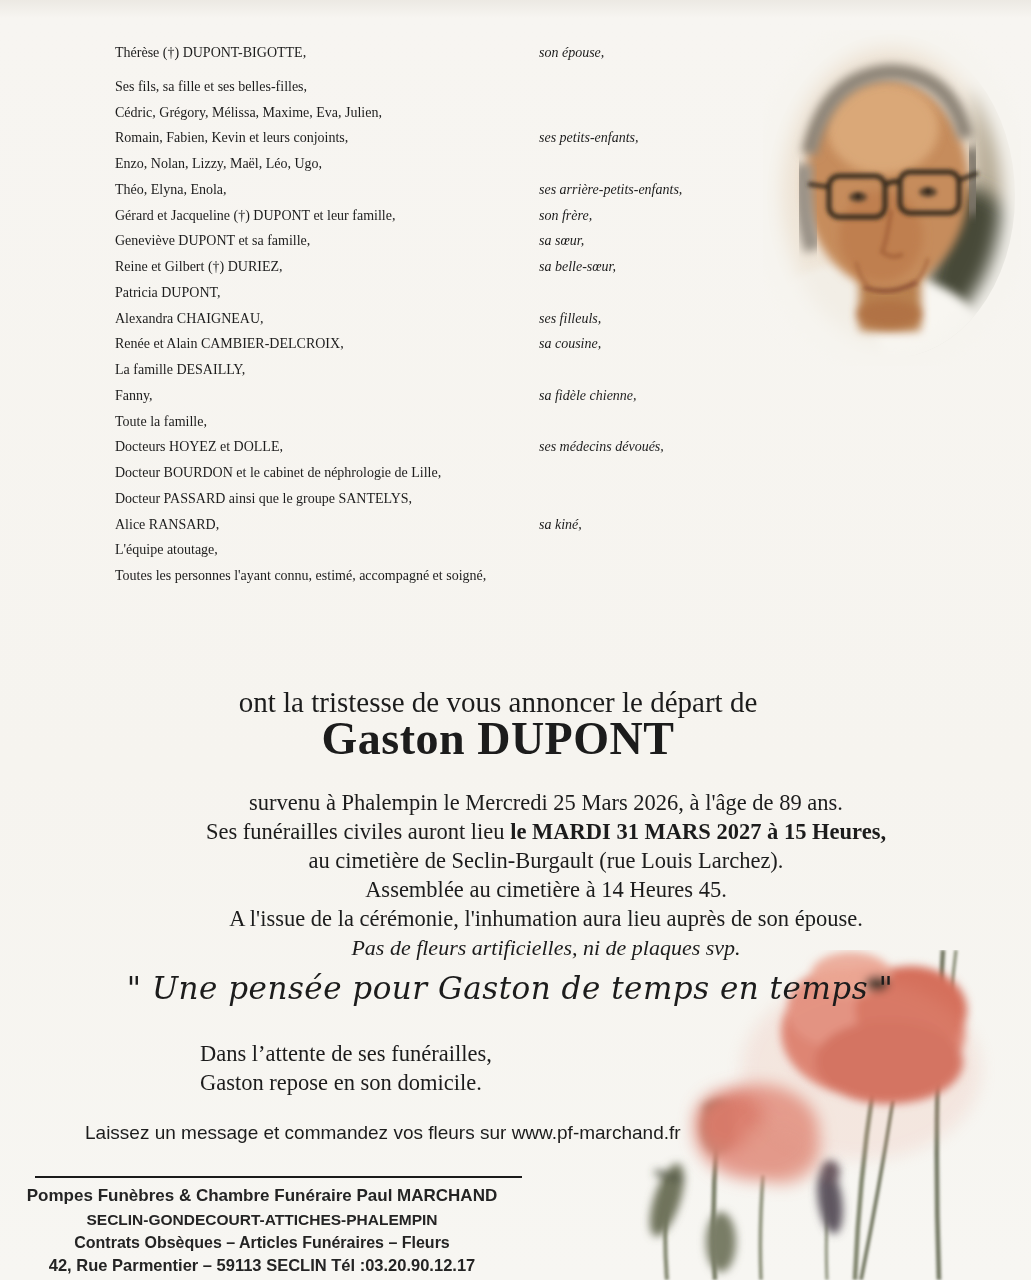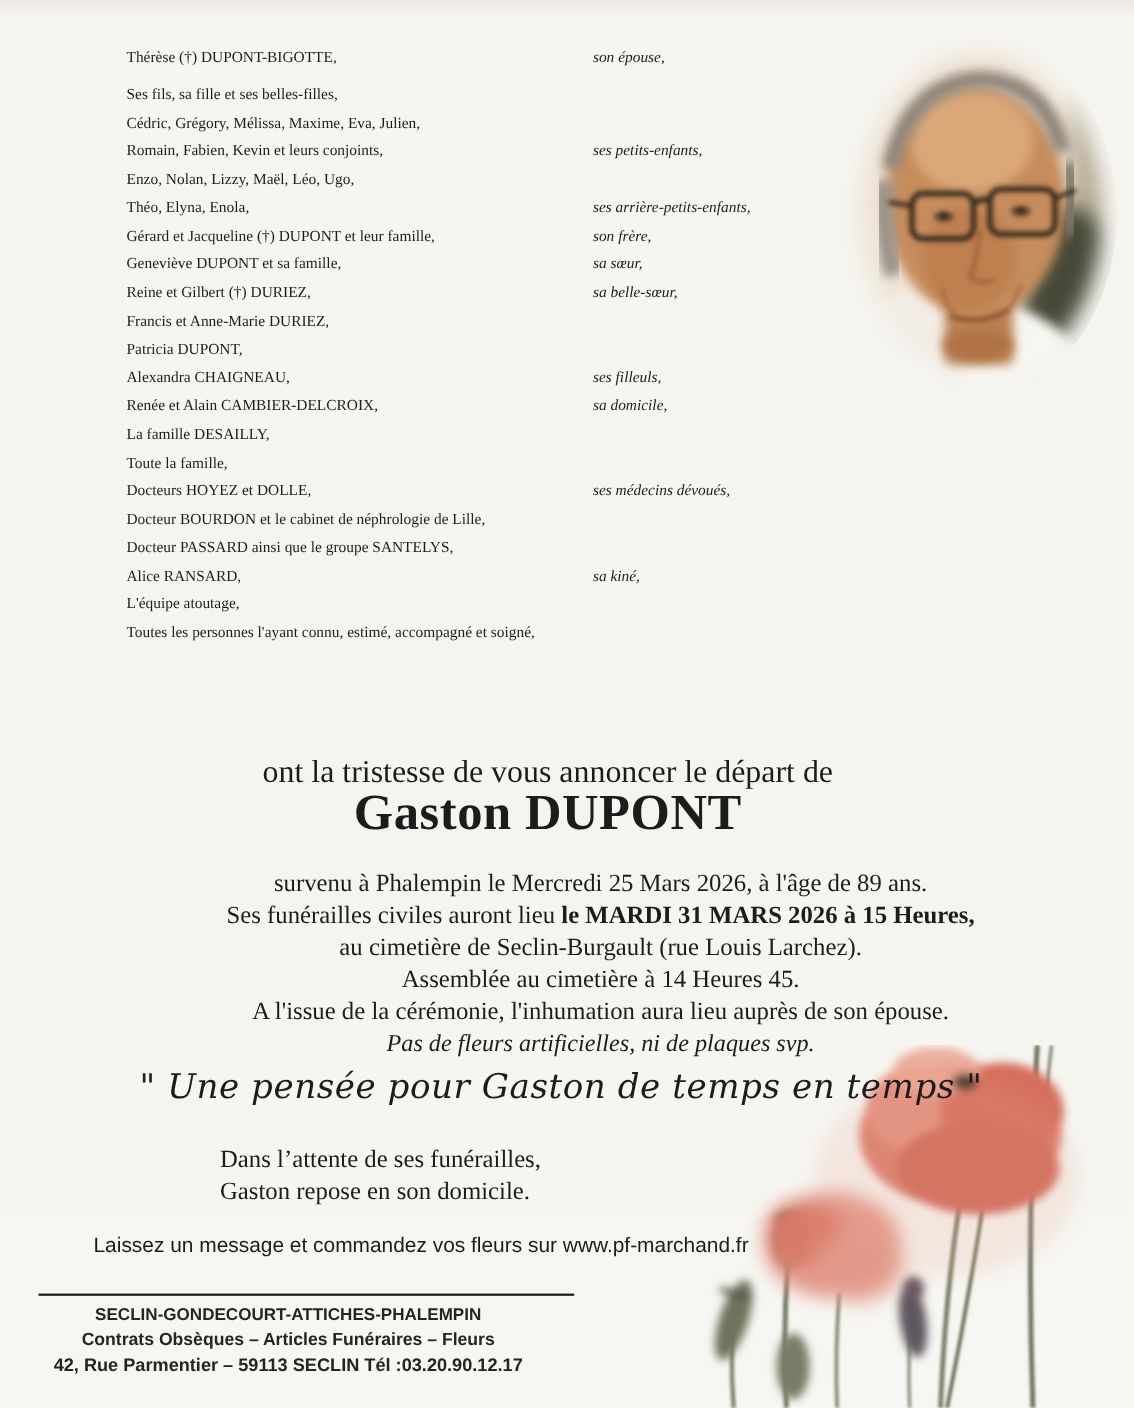--- a/index.html
+++ b/index.html
@@ -187,38 +187,38 @@
       </div>
     <div class="frow">
         <span class="nm">Geneviève DUPONT et sa famille,</span>
         <span class="rel">sa sœur,</span>
       </div>
     <div class="frow">
         <span class="nm">Reine et Gilbert (†) DURIEZ,</span>
         <span class="rel">sa belle-sœur,</span>
       </div>
     <div class="frow">
-        <span class="nm">Francis et Anne-Marie DURIEZ,</span>
-        <span class="rel"></span>
-      </div>
-    <div class="frow">
         <span class="nm">Patricia DUPONT,</span>
         <span class="rel"></span>
       </div>
     <div class="frow">
         <span class="nm">Alexandra CHAIGNEAU,</span>
         <span class="rel">ses filleuls,</span>
       </div>
     <div class="frow">
         <span class="nm">Renée et Alain CAMBIER-DELCROIX,</span>
-        <span class="rel">sa domicile,</span>
+        <span class="rel">sa cousine,</span>
       </div>
     <div class="frow">
         <span class="nm">La famille DESAILLY,</span>
         <span class="rel"></span>
+      </div>
+    <div class="frow">
+        <span class="nm">Fanny,</span>
+        <span class="rel">sa fidèle chienne,</span>
       </div>
     <div class="frow">
         <span class="nm">Toute la famille,</span>
         <span class="rel"></span>
       </div>
     <div class="frow">
         <span class="nm">Docteurs HOYEZ et DOLLE,</span>
         <span class="rel">ses médecins dévoués,</span>
       </div>
     <div class="frow">
@@ -241,36 +241,37 @@
         <span class="nm">Toutes les personnes l'ayant connu, estimé, accompagné et soigné,</span>
         <span class="rel"></span>
       </div>
   </div>
 
   <div class="center-block intro">ont la tristesse de vous annoncer le départ de</div>
   <div class="center-block deceased">Gaston DUPONT</div>
 
   <div class="center-block details">
     <div>survenu à Phalempin le Mercredi 25 Mars 2026, à l'âge de 89 ans.</div>
-    <div><span>Ses funérailles civiles auront lieu </span><b>le MARDI 31 MARS 2026  à 15 Heures,</b></div>
+    <div><span>Ses funérailles civiles auront lieu </span><b>le MARDI 31 MARS 2027  à 15 Heures,</b></div>
     <div>au cimetière de Seclin-Burgault (rue Louis Larchez).</div>
     <div>Assemblée au cimetière à 14 Heures 45.</div>
     <div>A l'issue de la cérémonie, l'inhumation aura lieu auprès de son épouse.</div>
     <div class="it">Pas de fleurs artificielles, ni de plaques svp.</div>
   </div>
 
   <div class="center-block quote">" Une pensée pour Gaston de temps en temps "</div>
 
   <div class="waiting">
     <div>Dans l’attente de ses funérailles,</div>
     <div>Gaston repose en son domicile.</div>
   </div>
 
   <div class="flower-msg">Laissez un message et commandez vos fleurs sur www.pf-marchand.fr</div>
 
   <div class="footer-divider"></div>
   <div class="footer">
+    <div class="f1">Pompes Funèbres &amp; Chambre Funéraire Paul MARCHAND</div>
     <div class="f2">SECLIN-GONDECOURT-ATTICHES-PHALEMPIN</div>
     <div class="f3">Contrats Obsèques – Articles Funéraires – Fleurs</div>
     <div class="f4">42, Rue Parmentier – 59113 SECLIN Tél :03.20.90.12.17</div>
   </div>
 
 </div>
 
 </body></html>

